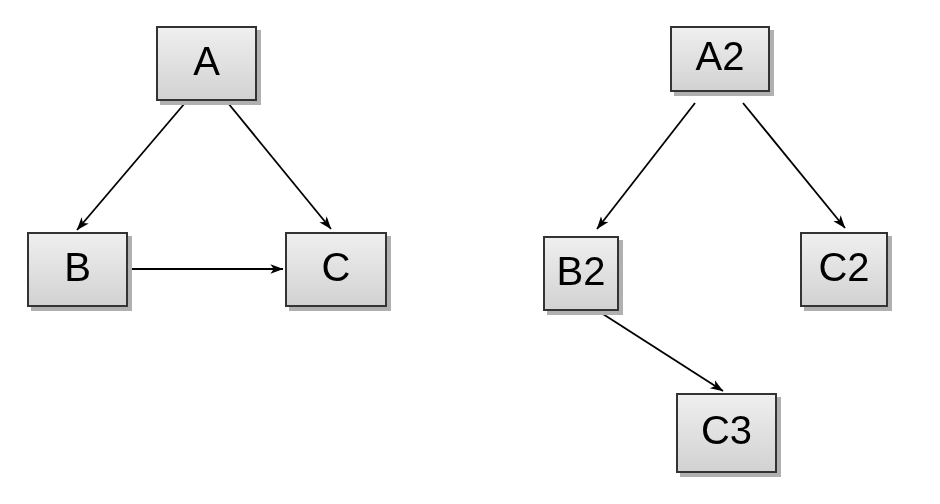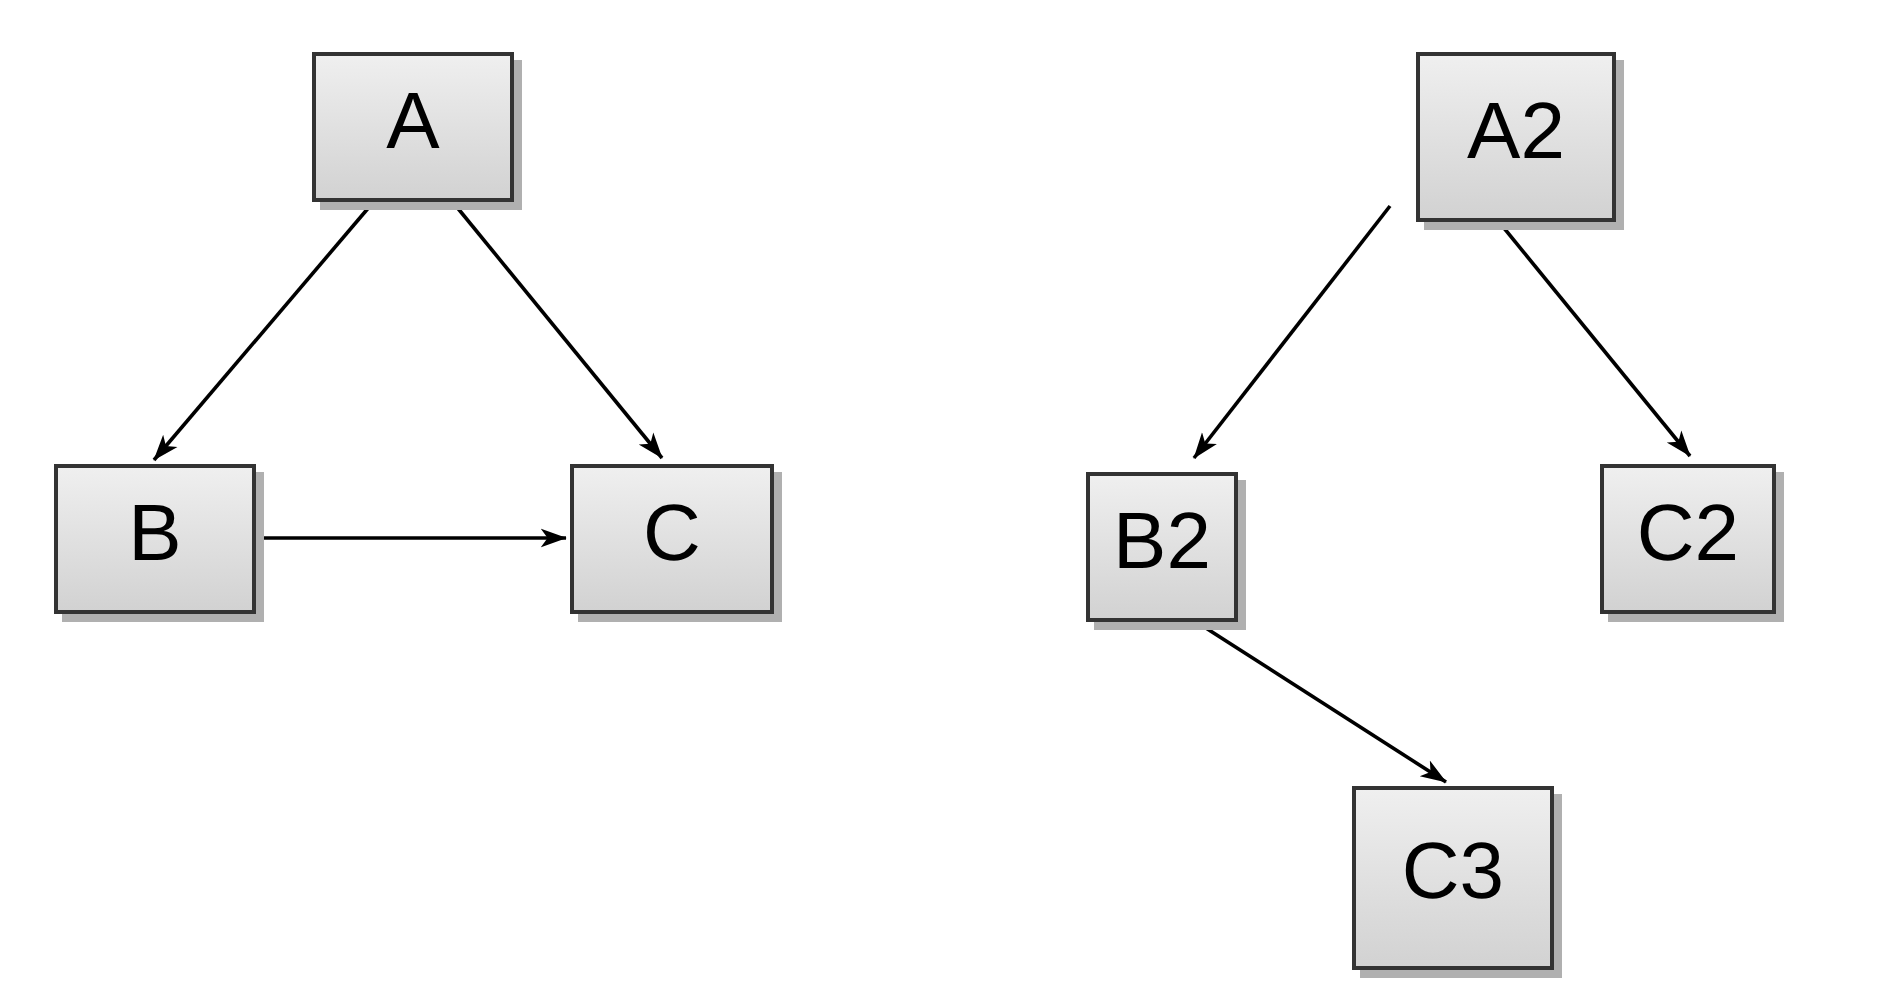--- a/index.html
+++ b/index.html
@@ -54,26 +54,26 @@
   <div id="nodes-layer">
       <div class="node" style="left: 156px; top: 26px; width: 101px; height: 75px; background: linear-gradient(rgb(239, 239, 239), rgb(210, 210, 210)); border-color: rgb(51, 51, 51); box-shadow: rgb(176, 176, 176) 4px 4px 0px; color: rgb(0, 0, 0);">
         <span>A</span>
       </div>
       <div class="node" style="left: 27px; top: 232px; width: 101px; height: 75px; background: linear-gradient(rgb(239, 239, 239), rgb(210, 210, 210)); border-color: rgb(51, 51, 51); box-shadow: rgb(176, 176, 176) 4px 4px 0px; color: rgb(0, 0, 0);">
         <span>B</span>
       </div>
       <div class="node" style="left: 285px; top: 232px; width: 102px; height: 75px; background: linear-gradient(rgb(239, 239, 239), rgb(210, 210, 210)); border-color: rgb(51, 51, 51); box-shadow: rgb(176, 176, 176) 4px 4px 0px; color: rgb(0, 0, 0);">
         <span>C</span>
       </div>
-      <div class="node" style="left: 708px; top: 26px; width: 100px; height: 85px; background: linear-gradient(rgb(239, 239, 239), rgb(210, 210, 210)); border-color: rgb(51, 51, 51); box-shadow: rgb(176, 176, 176) 4px 4px 0px; color: rgb(0, 0, 0);">
+      <div class="node" style="left: 670px; top: 26px; width: 100px; height: 66px; background: linear-gradient(rgb(239, 239, 239), rgb(210, 210, 210)); border-color: rgb(51, 51, 51); box-shadow: rgb(176, 176, 176) 4px 4px 0px; color: rgb(0, 0, 0);">
         <span>A2</span>
       </div>
       <div class="node" style="left: 543px; top: 236px; width: 76px; height: 75px; background: linear-gradient(rgb(239, 239, 239), rgb(210, 210, 210)); border-color: rgb(51, 51, 51); box-shadow: rgb(176, 176, 176) 4px 4px 0px; color: rgb(0, 0, 0);">
         <span>B2</span>
       </div>
       <div class="node" style="left: 800px; top: 232px; width: 88px; height: 75px; background: linear-gradient(rgb(239, 239, 239), rgb(210, 210, 210)); border-color: rgb(51, 51, 51); box-shadow: rgb(176, 176, 176) 4px 4px 0px; color: rgb(0, 0, 0);">
         <span>C2</span>
       </div>
-      <div class="node" style="left: 676px; top: 393px; width: 101px; height: 92px; background: linear-gradient(rgb(239, 239, 239), rgb(210, 210, 210)); border-color: rgb(51, 51, 51); box-shadow: rgb(176, 176, 176) 4px 4px 0px; color: rgb(0, 0, 0);">
+      <div class="node" style="left: 676px; top: 393px; width: 101px; height: 80px; background: linear-gradient(rgb(239, 239, 239), rgb(210, 210, 210)); border-color: rgb(51, 51, 51); box-shadow: rgb(176, 176, 176) 4px 4px 0px; color: rgb(0, 0, 0);">
         <span>C3</span>
       </div>
     </div>
 </div>
 
 </body></html>

